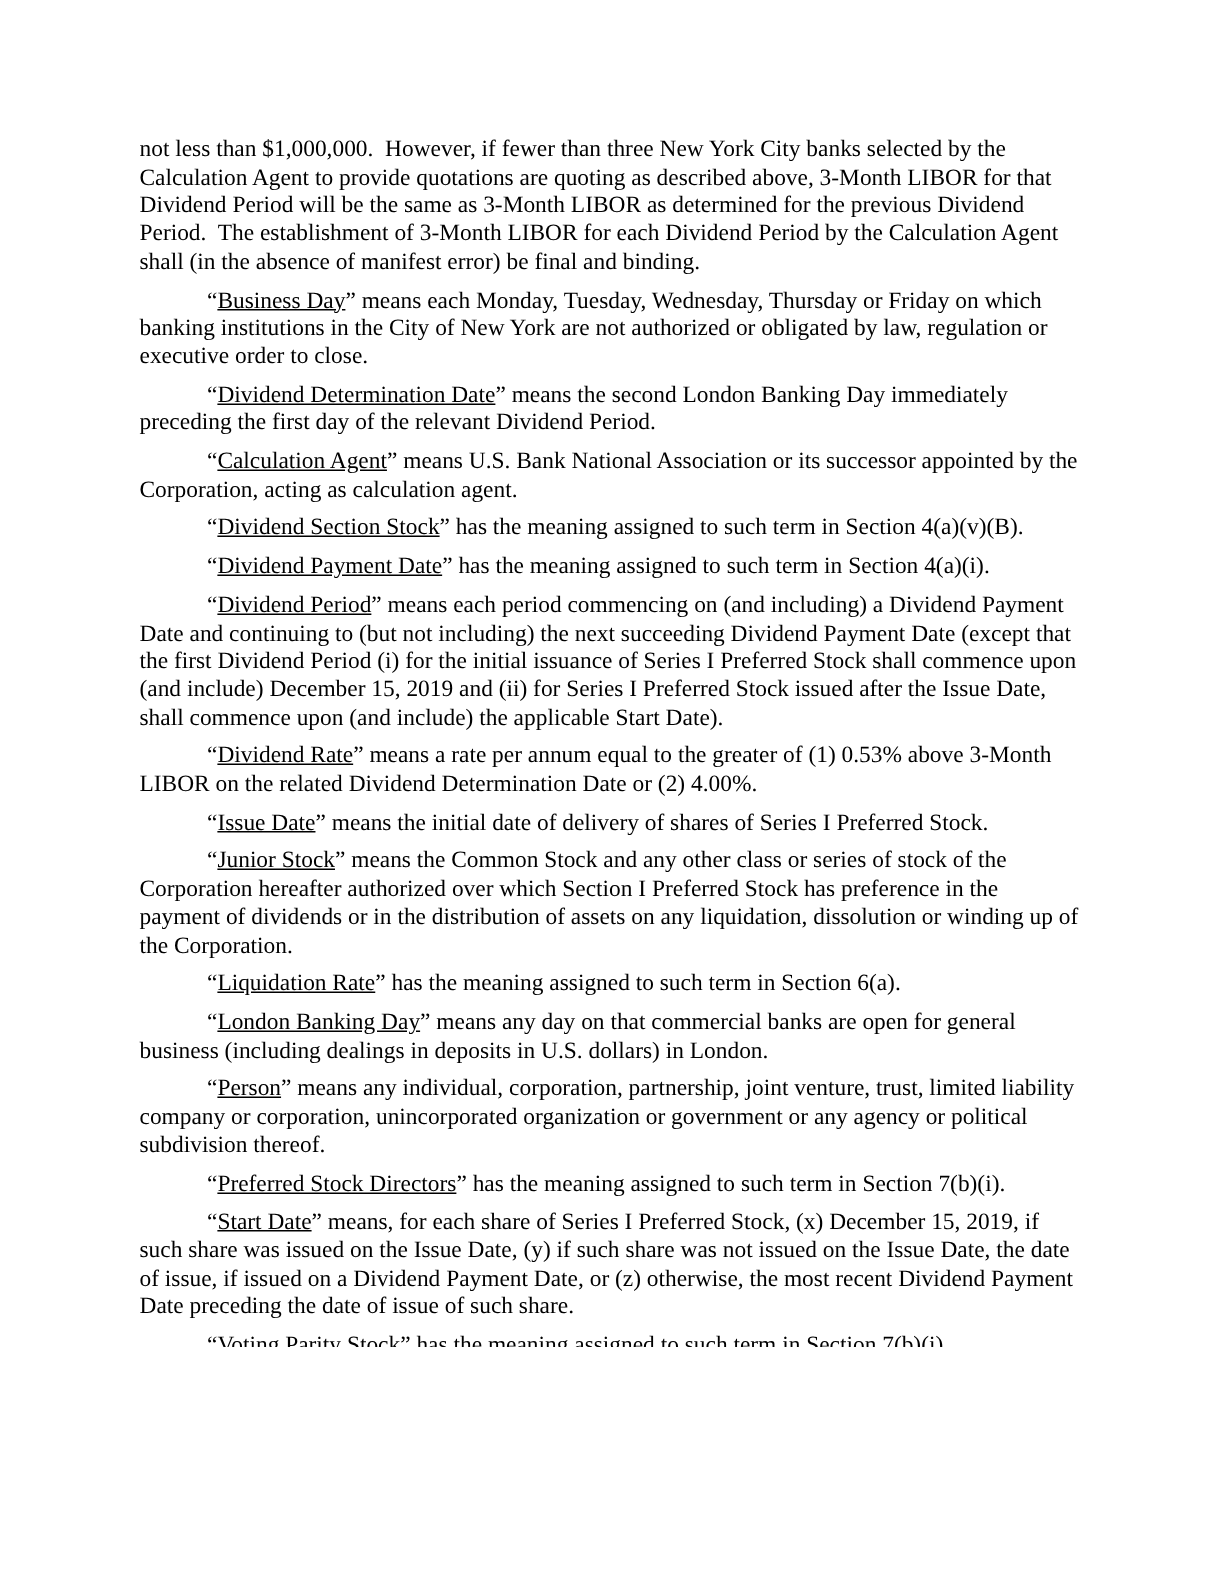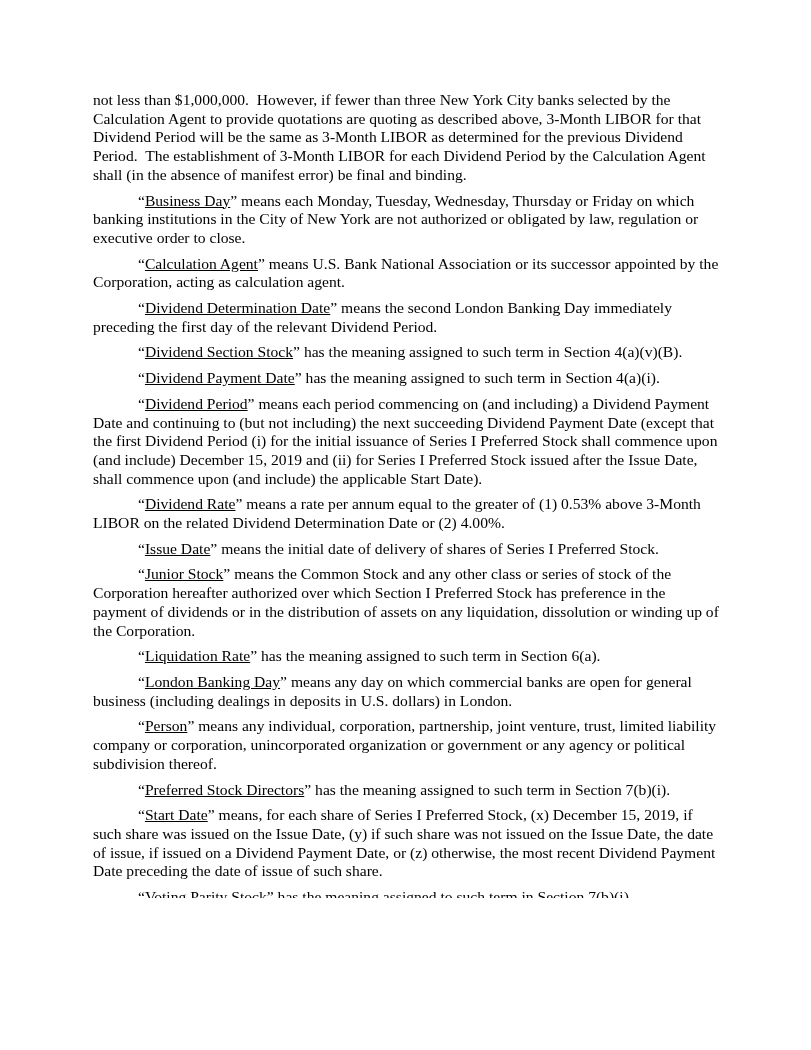--- a/index.html
+++ b/index.html
@@ -40,30 +40,30 @@
     font-style: italic;
   }
 </style>
 </head>
 <body>
 
 <div class="page">
   <div class="doc-body">
       <p class="para"><span>not less than $1,000,000.  However, if fewer than three New York City banks selected by the Calculation Agent to provide quotations are quoting as described above, 3-Month LIBOR for that Dividend Period will be the same as 3-Month LIBOR as determined for the previous Dividend Period.  The establishment of 3-Month LIBOR for each Dividend Period by the Calculation Agent shall (in the absence of manifest error) be final and binding.</span></p>
       <p class="para indent"><span>“</span><span class="underline">Business Day</span><span>” means each Monday, Tuesday, Wednesday, Thursday or Friday on which banking institutions in the City of New York are not authorized or obligated by law, regulation or executive order to close.</span></p>
+      <p class="para indent"><span>“</span><span class="underline">Dividend Determination Date</span><span>” means the second London Banking Day immediately preceding the first day of the relevant Dividend Period.</span></p>
       <p class="para indent"><span>“</span><span class="underline">Calculation Agent</span><span>” means U.S. Bank National Association or its successor appointed by the Corporation, acting as calculation agent.</span></p>
-      <p class="para indent"><span>“</span><span class="underline">Dividend Determination Date</span><span>” means the second London Banking Day immediately preceding the first day of the relevant Dividend Period.</span></p>
       <p class="para indent"><span>“</span><span class="underline">Dividend Section Stock</span><span>” has the meaning assigned to such term in Section 4(a)(v)(B).</span></p>
       <p class="para indent"><span>“</span><span class="underline">Dividend Payment Date</span><span>” has the meaning assigned to such term in Section 4(a)(i).</span></p>
       <p class="para indent"><span>“</span><span class="underline">Dividend Period</span><span>” means each period commencing on (and including) a Dividend Payment Date and continuing to (but not including) the next succeeding Dividend Payment Date (except that the first Dividend Period (i) for the initial issuance of Series I Preferred Stock shall commence upon (and include) December 15, 2019 and (ii) for Series I Preferred Stock issued after the Issue Date, shall commence upon (and include) the applicable Start Date).</span></p>
       <p class="para indent"><span>“</span><span class="underline">Dividend Rate</span><span>” means a rate per annum equal to the greater of (1) 0.53% above 3-Month LIBOR on the related Dividend Determination Date or (2) 4.00%.</span></p>
       <p class="para indent"><span>“</span><span class="underline">Issue Date</span><span>” means the initial date of delivery of shares of Series I Preferred Stock.</span></p>
       <p class="para indent"><span>“</span><span class="underline">Junior Stock</span><span>” means the Common Stock and any other class or series of stock of the Corporation hereafter authorized over which Section I Preferred Stock has preference in the payment of dividends or in the distribution of assets on any liquidation, dissolution or winding up of the Corporation.</span></p>
       <p class="para indent"><span>“</span><span class="underline">Liquidation Rate</span><span>” has the meaning assigned to such term in Section 6(a).</span></p>
-      <p class="para indent"><span>“</span><span class="underline">London Banking Day</span><span>” means any day on which commercial banks are open for general business (including dealings in deposits in U.S. dollars) in London.</span></p>
+      <p class="para indent"><span>“</span><span class="underline">London Banking Day</span><span>” means any day on that commercial banks are open for general business (including dealings in deposits in U.S. dollars) in London.</span></p>
       <p class="para indent"><span>“</span><span class="underline">Person</span><span>” means any individual, corporation, partnership, joint venture, trust, limited liability company or corporation, unincorporated organization or government or any agency or political subdivision thereof.</span></p>
       <p class="para indent"><span>“</span><span class="underline">Preferred Stock Directors</span><span>” has the meaning assigned to such term in Section 7(b)(i).</span></p>
       <p class="para indent"><span>“</span><span class="underline">Start Date</span><span>” means, for each share of Series I Preferred Stock, (x) December 15, 2019, if such share was issued on the Issue Date, (y) if such share was not issued on the Issue Date, the date of issue, if issued on a Dividend Payment Date, or (z) otherwise, the most recent Dividend Payment Date preceding the date of issue of such share.</span></p>
       <p class="para indent"><span>“</span><span class="underline">Voting Parity Stock</span><span>” has the meaning assigned to such term in Section 7(b)(i).</span></p>
       <p class="para indent bold"><span class="bold">Section 4. Dividends.</span></p>
     </div>
   <div class="footer">- 40 -</div>
 </div>
 
 </body></html>

